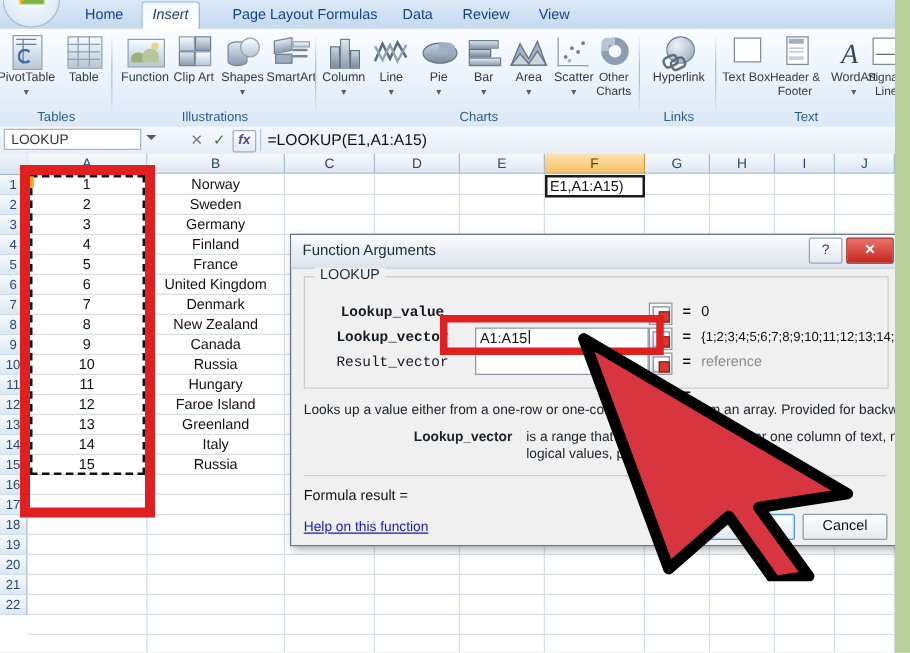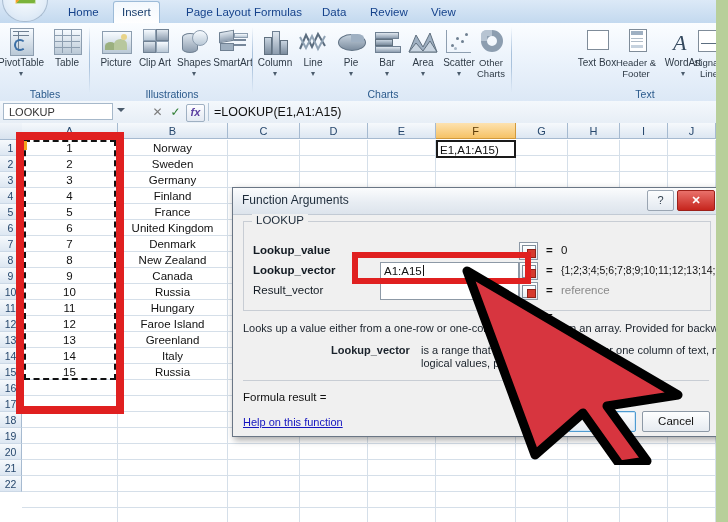--- a/index.html
+++ b/index.html
@@ -35,20 +35,21 @@
   .tab{
     position:absolute;top:2px;height:20px;line-height:20px;
     font-size:11.5px;color:#15428b;padding:0 8px;white-space:nowrap;
     cursor:default;
   }
   .tab.active{
     background:linear-gradient(#f3f8fd,#ffffff);
     border:1px solid #9dbbd8;border-bottom:1px solid #ffffff;
     border-radius:3px 3px 0 0;top:1px;height:22px;line-height:21px;
     color:#1a3f6e;
+    font-style:italic;
   }
 
   
   .ribbon{
     position:absolute;left:0;top:23px;width:716px;height:78px;
     background:linear-gradient(#fbfdff 0%,#eaf2fb 52%,#dce8f6 100%);
     border-bottom:1px solid #a7bdd4;
   }
   .group{
     position:absolute;top:0;height:78px;
@@ -198,21 +199,21 @@
   }
   .fieldset{
     position:absolute;left:10px;top:33px;width:466px;height:88px;
     border:1px solid #c8cdd4;background:transparent;
   }
   .fs-legend{
     position:absolute;left:8px;top:-8px;background:#f0f0f0;padding:0 4px;
     font-size:11.5px;color:#1d2b3a;
   }
   .arglabel{
-    position:absolute;text-align:left;font-size:11.5px;color:#121a22;white-space:nowrap;
+    position:absolute;text-align:center;font-size:11.5px;color:#121a22;white-space:nowrap;font-family:Liberation Mono, monospace;
   }
   .arglabel.b{font-weight:bold;}
   .arginput{
     position:absolute;height:18px;background:#fff;border:1px solid #8d99a6;
     box-sizing:border-box;font-size:11.5px;color:#111;line-height:17px;padding-left:3px;
     white-space:nowrap;overflow:hidden;
   }
   .caretbar{
     display:inline-block;width:1px;height:11px;background:#111;
     vertical-align:-1px;margin-left:1px;
@@ -306,21 +307,21 @@
 
     <div class="group" style="left:91px;width:162px;">
       <div class="gitems">
         <div class="item" style="left:2px;">
           <span class="ic">
             <i class="gr1" style="left:2px;top:4px;width:28px;height:21px;"></i>
             <i style="left:5px;top:15px;width:11px;height:8px;background:#9bb07f;border-radius:50% 50% 0 0;"></i>
             <i style="left:14px;top:12px;width:13px;height:11px;background:#b7c79d;border-radius:50% 50% 0 0;"></i>
             <i style="left:21px;top:7px;width:6px;height:6px;border-radius:50%;background:#e8d48a;"></i>
           </span>
-          <span class="lbl">Picture</span>
+          <span class="lbl">Function</span>
         </div>
         <div class="item" style="left:41px;">
           <span class="ic">
             <i class="gr1" style="left:4px;top:2px;width:11px;height:10px;"></i>
             <i class="gr2" style="left:17px;top:2px;width:11px;height:10px;"></i>
             <i class="gr2" style="left:4px;top:14px;width:11px;height:10px;"></i>
             <i class="gr1" style="left:17px;top:14px;width:11px;height:10px;"></i>
           </span>
           <span class="lbl">Clip Art</span>
           <span class="caret"></span>
@@ -413,20 +414,34 @@
             <i style="left:6px;top:3px;width:22px;height:22px;border-radius:50%;border:6px solid #8d9eb0;box-sizing:border-box;"></i>
             <i style="left:6px;top:3px;width:11px;height:11px;border-radius:50% 0 0 0;border-top:6px solid #b7c4d2;border-left:6px solid #b7c4d2;box-sizing:border-box;"></i>
           </span>
           <span class="lbl" style="font-size:9.5px;">Other Charts</span>
         </div>
       </div>
       <div class="glabel">Charts</div>
       <div class="gsep"></div>
     </div>
 
+    <div class="group" style="left:513px;width:60px;">
+      <div class="gitems">
+        <div class="item" style="left:7px;">
+          <span class="ic">
+            <i style="left:6px;top:2px;width:21px;height:20px;border-radius:50%;background:radial-gradient(circle at 35% 30%,#eef3f8,#93a5b7);border:1px solid #6f8092;"></i>
+            <i style="left:3px;top:17px;width:9px;height:6px;border:2px solid #5c6e80;border-radius:4px;transform:rotate(-25deg);"></i>
+            <i style="left:9px;top:19px;width:9px;height:6px;border:2px solid #5c6e80;border-radius:4px;transform:rotate(-25deg);"></i>
+          </span>
+          <span class="lbl">Hyperlink</span>
+        </div>
+      </div>
+      <div class="glabel">Links</div>
+      <div class="gsep"></div>
+    </div>
 
     <div class="group" style="left:574px;width:142px;">
       <div class="gitems">
         <div class="item" style="left:36px;width:52px;">
           <span class="ic">
             <i style="left:9px;top:2px;width:16px;height:21px;background:#fff;border:1px solid #7f8c99;"></i>
             <i style="left:11px;top:4px;width:12px;height:4px;background:#9fb0c2;"></i>
             <i style="left:11px;top:11px;width:12px;height:1px;background:#b0bcc8;"></i>
             <i style="left:11px;top:14px;width:12px;height:1px;background:#b0bcc8;"></i>
             <i style="left:11px;top:18px;width:12px;height:3px;background:#c6d2de;"></i>

